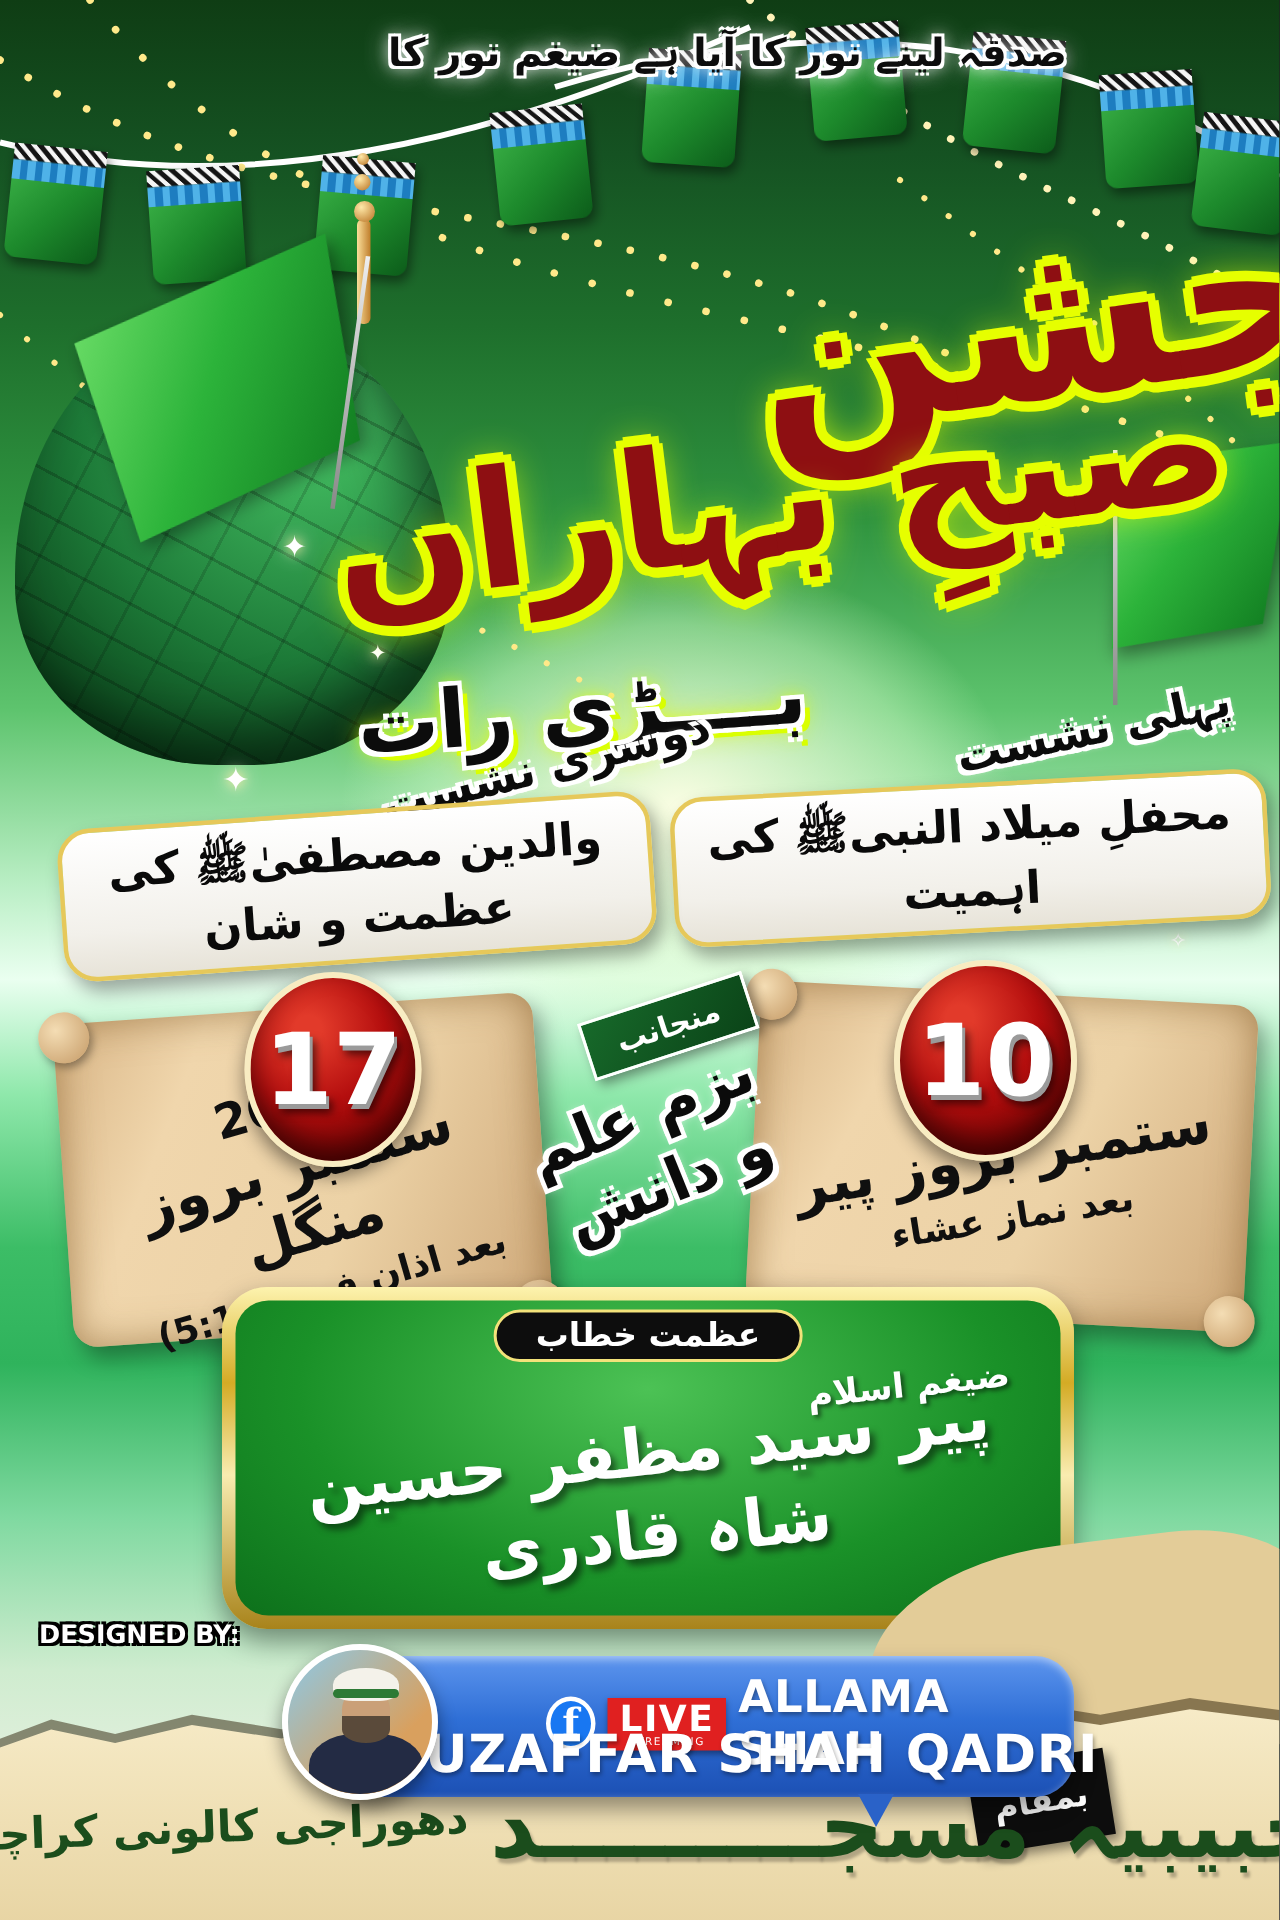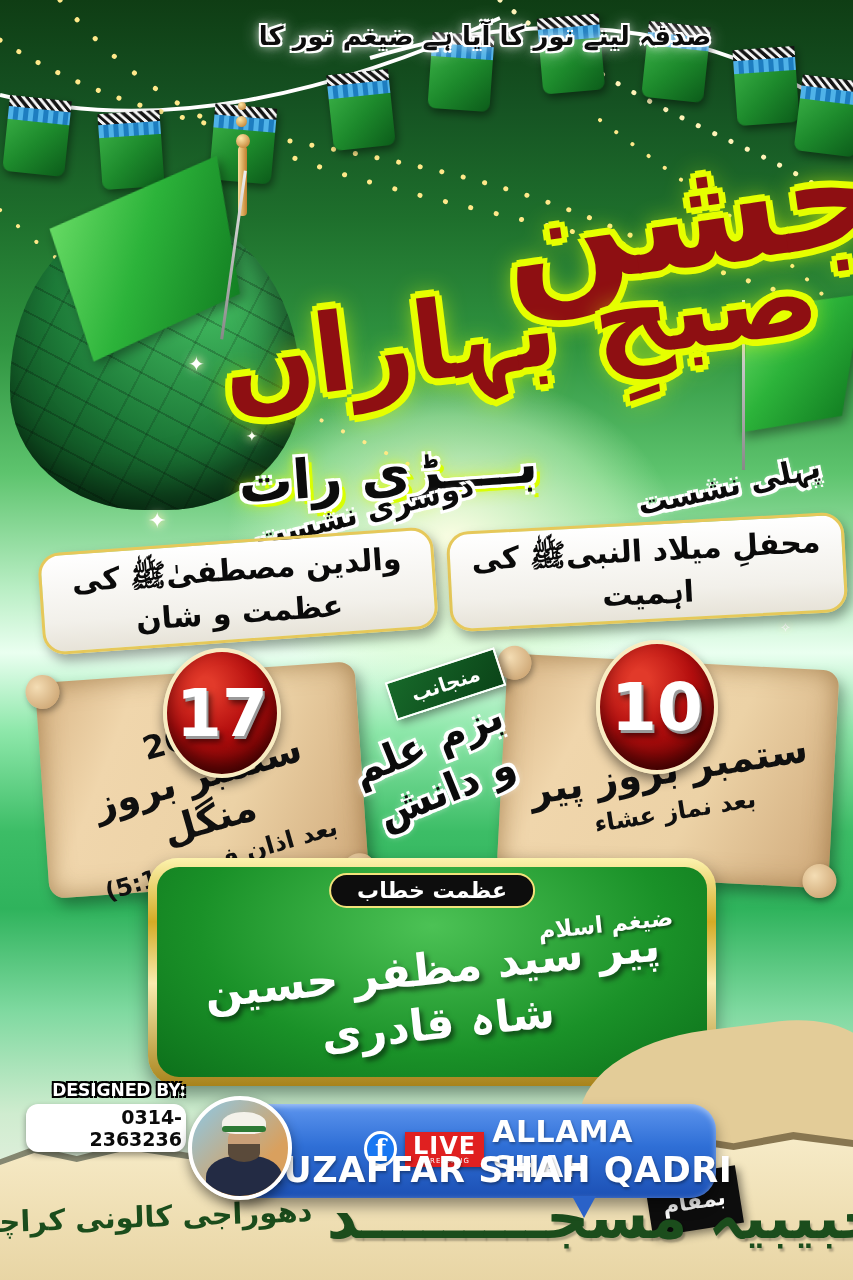--- a/index.html
+++ b/index.html
@@ -72,21 +72,21 @@
     box-shadow:0 8px 18px rgba(0,0,0,.4);}
   .gbanner{width:100%;height:100%;border-radius:22px;position:relative;
     background:radial-gradient(ellipse at 50% 28%,#4cc255,#1a9128 60%,#0d701b 100%);}
   .khitab-pill{position:absolute;left:50%;top:6px;transform:translateX(-50%);background:#0d0d0d;color:#fff;
     border:2px solid #f3e27a;border-radius:18px;padding:3px 26px;font-size:22px;font-weight:bold;direction:rtl;white-space:nowrap;}
   .honorific{position:absolute;right:34px;top:44px;color:#fff;font-size:23px;font-weight:bold;direction:rtl;
     transform:rotate(-6deg);text-shadow:2px 2px 3px rgba(0,0,0,.5);}
   .speaker{position:absolute;left:8px;top:74px;width:540px;text-align:center;color:#fff;font-size:44px;font-weight:bold;
     direction:rtl;line-height:1.25;transform:rotate(-6deg);text-shadow:3px 4px 5px rgba(0,0,0,.5);}
   
-  .designed{left:26px;top:1080px;width:160px;text-align:right;}
+  .designed{left:26px;top:1080px;width:160px;text-align:left;}
   .designed .hd{font-size:17px;font-weight:bold;color:#fff;
     text-shadow:-2px -2px 0 #000,2px -2px 0 #000,-2px 2px 0 #000,2px 2px 0 #000;}
   .designed .box{margin-top:3px;background:linear-gradient(160deg,#23233f,#101026);border-radius:10px;padding:5px 8px 7px;
     box-shadow:0 4px 8px rgba(0,0,0,.5);}
   .designed .brand{font-family:"DejaVu Serif",serif;font-style:italic;font-size:26px;color:#fff;line-height:1;}
   .designed .sub{font-family:"DejaVu Serif",serif;font-style:italic;font-size:15px;color:#fff;letter-spacing:6px;}
   .designed .phone{margin-top:4px;background:#fff;border-radius:12px;font-size:19px;font-weight:bold;color:#0b0b0b;padding:2px 4px;
     box-shadow:0 3px 6px rgba(0,0,0,.4);}
   
   .cream-shadow{left:0;top:1124px;width:853px;height:160px;background:#2e2008;opacity:.5;
@@ -258,21 +258,20 @@
   <div class="abs cream"></div>
 
   <div class="abs venue-badge">بمقام</div>
   <div class="abs venue-line">
     <span class="venue-name">حبیبیہ مسجـــــــــد</span>
     <span class="venue-area">دھوراجی کالونی کراچی</span>
   </div>
 
   <div class="abs designed">
     <div class="hd">DESIGNED BY:</div>
-    <div class="phone">0314-2363236</div>
   </div>
 
   <div class="abs bluebanner">
     <div class="tail"></div>
     <div class="fbrow">
       <div class="fbcircle">f</div>
       <div class="livebadge">
         <div class="lv">LIVE</div>
         <div class="st">STREAMING</div>
       </div>

